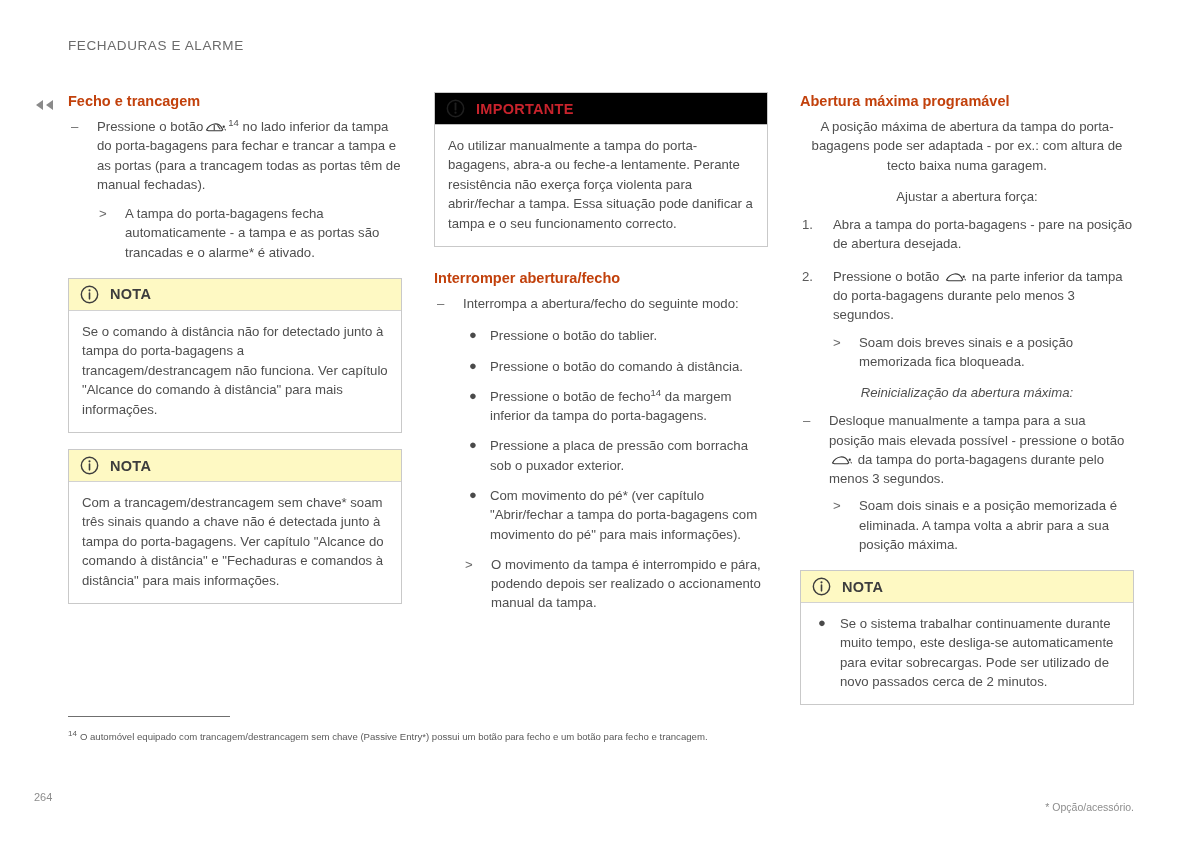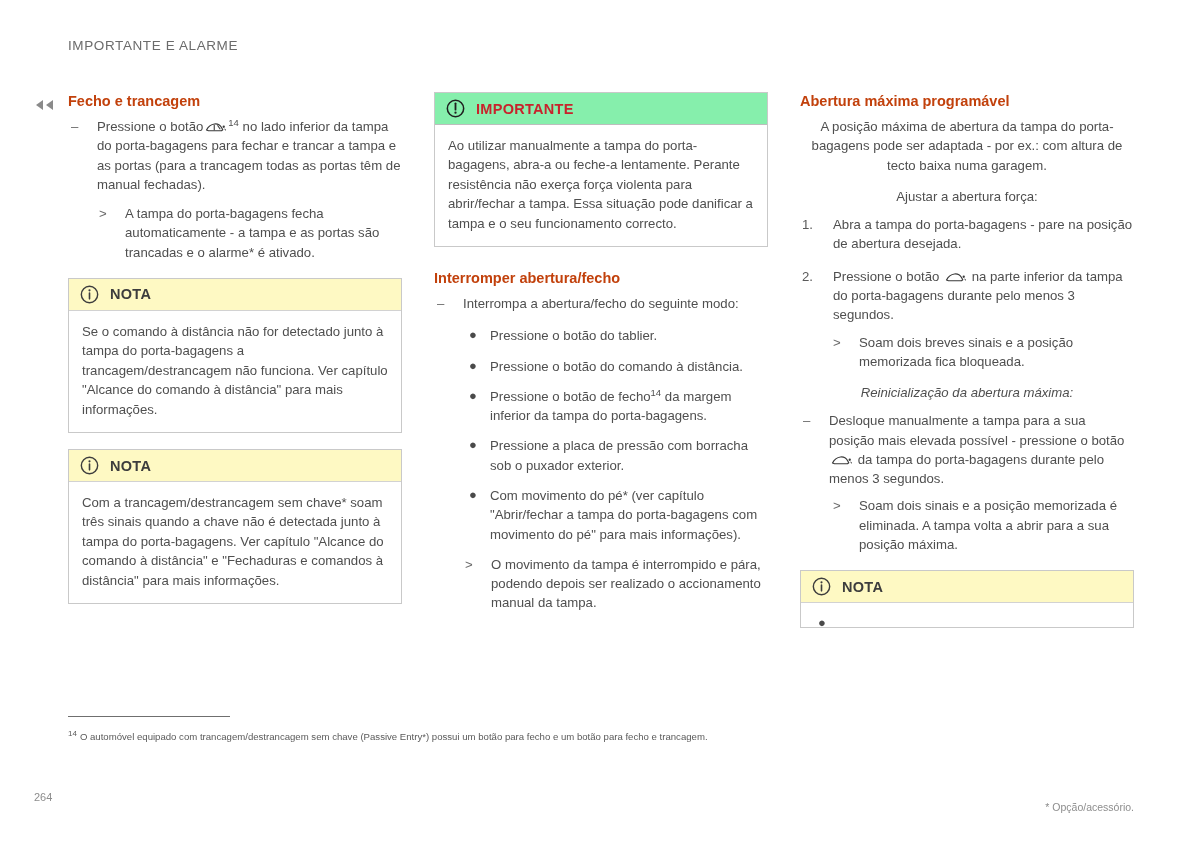--- a/index.html
+++ b/index.html
@@ -146,21 +146,21 @@
     background: #ffffff;
   }
   .callout-head {
     display: flex;
     align-items: center;
     gap: 11px;
     padding: 6px 11px 6px 11px;
     border-bottom: 1px solid #d2d2d2;
   }
   .callout.note .callout-head { background: #fef9c3; }
-  .callout.important .callout-head { background: #86efac; border-bottom-color: #bdbdbd; }
+  .callout.important .callout-head { background: #000000; border-bottom-color: #bdbdbd; }
 
   .callout-title {
     font-size: 14.5px;
     font-weight: bold;
     letter-spacing: 0.02em;
   }
   .callout.note .callout-title { color: #3d3d3d; }
   .callout.important .callout-title { color: #c8232c; }
 
   .callout-body {
@@ -216,21 +216,21 @@
     position: absolute;
     right: 66px;
     top: 801px;
     font-size: 10.5px;
     color: #8d8d8d;
   }
 </style>
 </head>
 <body>
 
-<div class="page-header">IMPORTANTE E ALARME</div>
+<div class="page-header">FECHADURAS E ALARME</div>
 
 <div class="cont-marker">
   <svg width="22" height="12" viewBox="0 0 22 12" aria-hidden="true">
     <path d="M9 1 L2 6 L9 11 Z" fill="#8a8a8a"></path>
     <path d="M19 1 L12 6 L19 11 Z" fill="#8a8a8a"></path>
   </svg>
 </div>
 
 <div class="columns">
 
@@ -399,20 +399,21 @@
             <circle cx="10" cy="10" r="8.6" fill="none" stroke="#3d3d3d" stroke-width="1.5"></circle>
             <circle cx="10" cy="5.6" r="1.15" fill="#3d3d3d"></circle>
             <path d="M10 8.4 L10 14.6" stroke="#3d3d3d" stroke-width="1.7" stroke-linecap="round"></path>
           </svg>
         </span>
         <span class="callout-title">NOTA</span>
       </div>
       <div class="callout-body">
         <div class="bul-item">
           <span class="mk">●</span>
+          <span>Se o sistema trabalhar continuamente durante muito tempo, este desliga-se automaticamente para evitar sobrecargas. Pode ser utilizado de novo passados cerca de 2 minutos.</span>
         </div>
       </div>
     </div>
 
   </div>
 
 </div>
 
 <div class="footnote-rule"></div>
 <div class="footnote">

